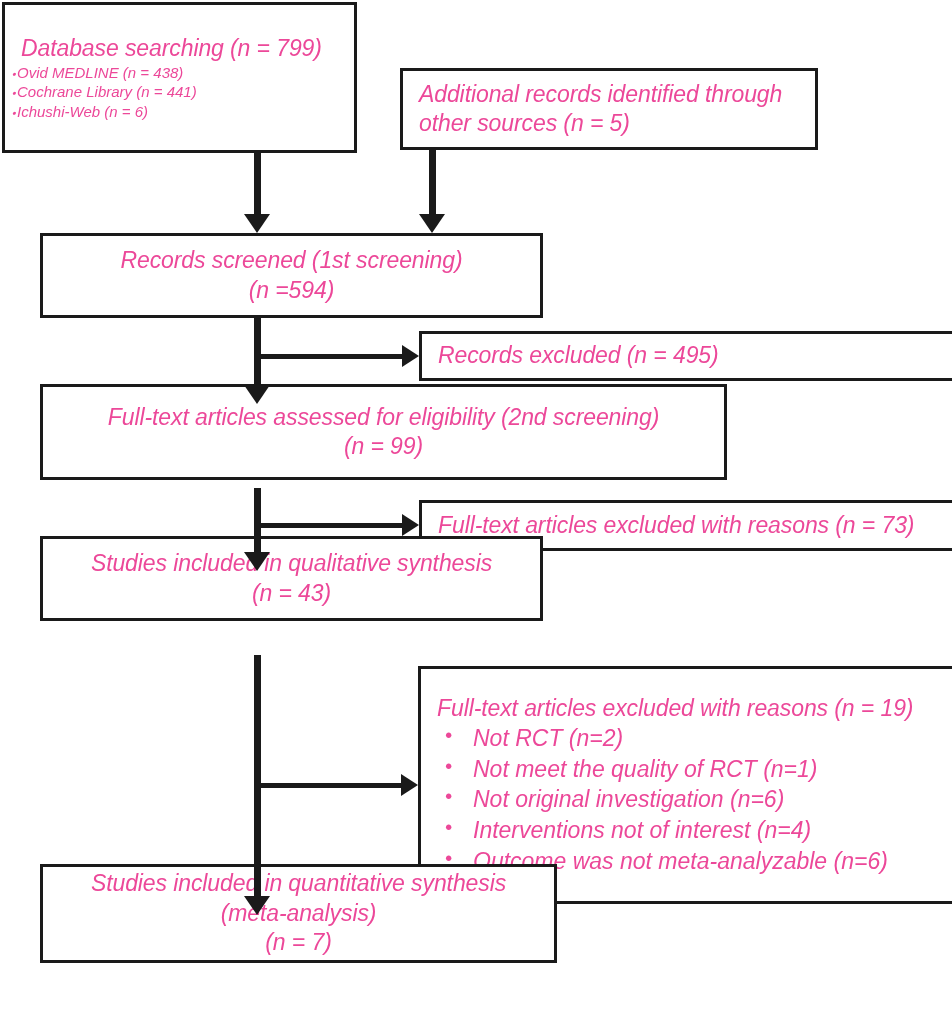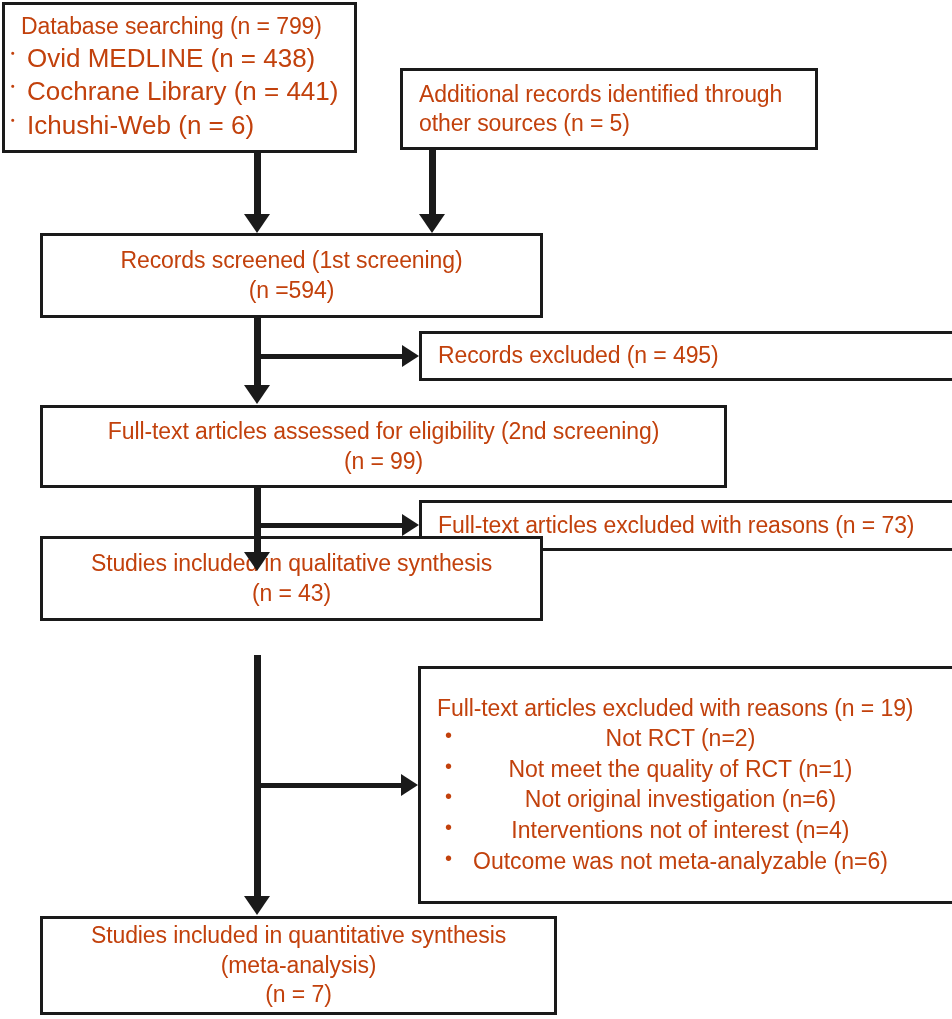--- a/index.html
+++ b/index.html
@@ -7,22 +7,23 @@
     margin: 0;
     padding: 0;
     background: #ffffff;
   }
   #canvas {
     position: relative;
     width: 952px;
     height: 1019px;
     background: #ffffff;
     font-family: "Liberation Sans", sans-serif;
-    color: #c2410c;
+    color: #ec4899;
     overflow: hidden;
+    font-style: italic;
   }
   .box {
     position: absolute;
     box-sizing: border-box;
     border: 3px solid #1a1a1a;
     background: #ffffff;
     display: flex;
     flex-direction: column;
     justify-content: center;
     line-height: 1.28;
@@ -39,35 +40,34 @@
     list-style: none;
     margin: 0;
     padding: 0 0 0 16px;
   }
   .bullets li {
     font-size: 23px;
     white-space: pre;
     position: relative;
     padding-left: 36px;
     line-height: 1.33;
-    text-align: center;
   }
   .bullets li::before {
     content: "\2022";
     position: absolute;
     left: 8px;
     top: -1px;
     font-size: 20px;
   }
   .dot-list { margin: 0; padding: 0; list-style: none; }
   .dot-list li {
-    font-size: 26px;
+    font-size: 15px;
     white-space: pre;
     position: relative;
-    padding-left: 22px;
+    padding-left: 12px;
     line-height: 1.30;
   }
   .dot-list li::before {
     content: "\30FB";
     position: absolute;
     left: -2px;
     top: 0;
     font-size: 19px;
   }
   
@@ -117,21 +117,21 @@
 
   <div class="box center" style="left:40px; top:233px; width:503px; height:85px;">
     <div class="txt">Records screened (1st screening)</div>
     <div class="txt">(n =594)</div>
   </div>
 
   <div class="box left" style="left:419px; top:331px; width:536px; height:50px;">
     <div class="txt pad-l">Records excluded (n = 495)</div>
   </div>
 
-  <div class="box center" style="left:40px; top:405px; width:687px; height:83px;">
+  <div class="box center" style="left:40px; top:384px; width:687px; height:96px;">
     <div class="txt">Full-text articles assessed for eligibility (2nd screening)</div>
     <div class="txt">(n = 99)</div>
   </div>
 
   <div class="box left" style="left:419px; top:500px; width:536px; height:51px;">
     <div class="txt pad-l">Full-text articles excluded with reasons (n = 73)</div>
   </div>
 
   <div class="box center" style="left:40px; top:536px; width:503px; height:85px;">
     <div class="txt">Studies included in qualitative synthesis</div>
@@ -142,21 +142,21 @@
     <div class="txt pad-l">Full-text articles excluded with reasons (n = 19)</div>
     <ul class="bullets">
       <li>Not RCT (n=2)</li>
       <li>Not meet the quality of RCT (n=1)</li>
       <li>Not original investigation (n=6)</li>
       <li>Interventions not of interest (n=4)</li>
       <li>Outcome was not meta-analyzable (n=6)</li>
     </ul>
   </div>
 
-  <div class="box center" style="left:40px; top:916px; width:517px; height:99px;">
+  <div class="box center" style="left:40px; top:864px; width:517px; height:99px;">
     <div class="txt">Studies included in quantitative synthesis</div>
     <div class="txt">(meta-analysis)</div>
     <div class="txt">(n = 7)</div>
   </div>
 
   <div class="vline" style="left:254px; top:153px; height:62px;"></div>
   <div class="arrow-down" style="left:244px; top:214px;"></div>
 
   <div class="vline" style="left:429px; top:150px; height:65px;"></div>
   <div class="arrow-down" style="left:419px; top:214px;"></div>

